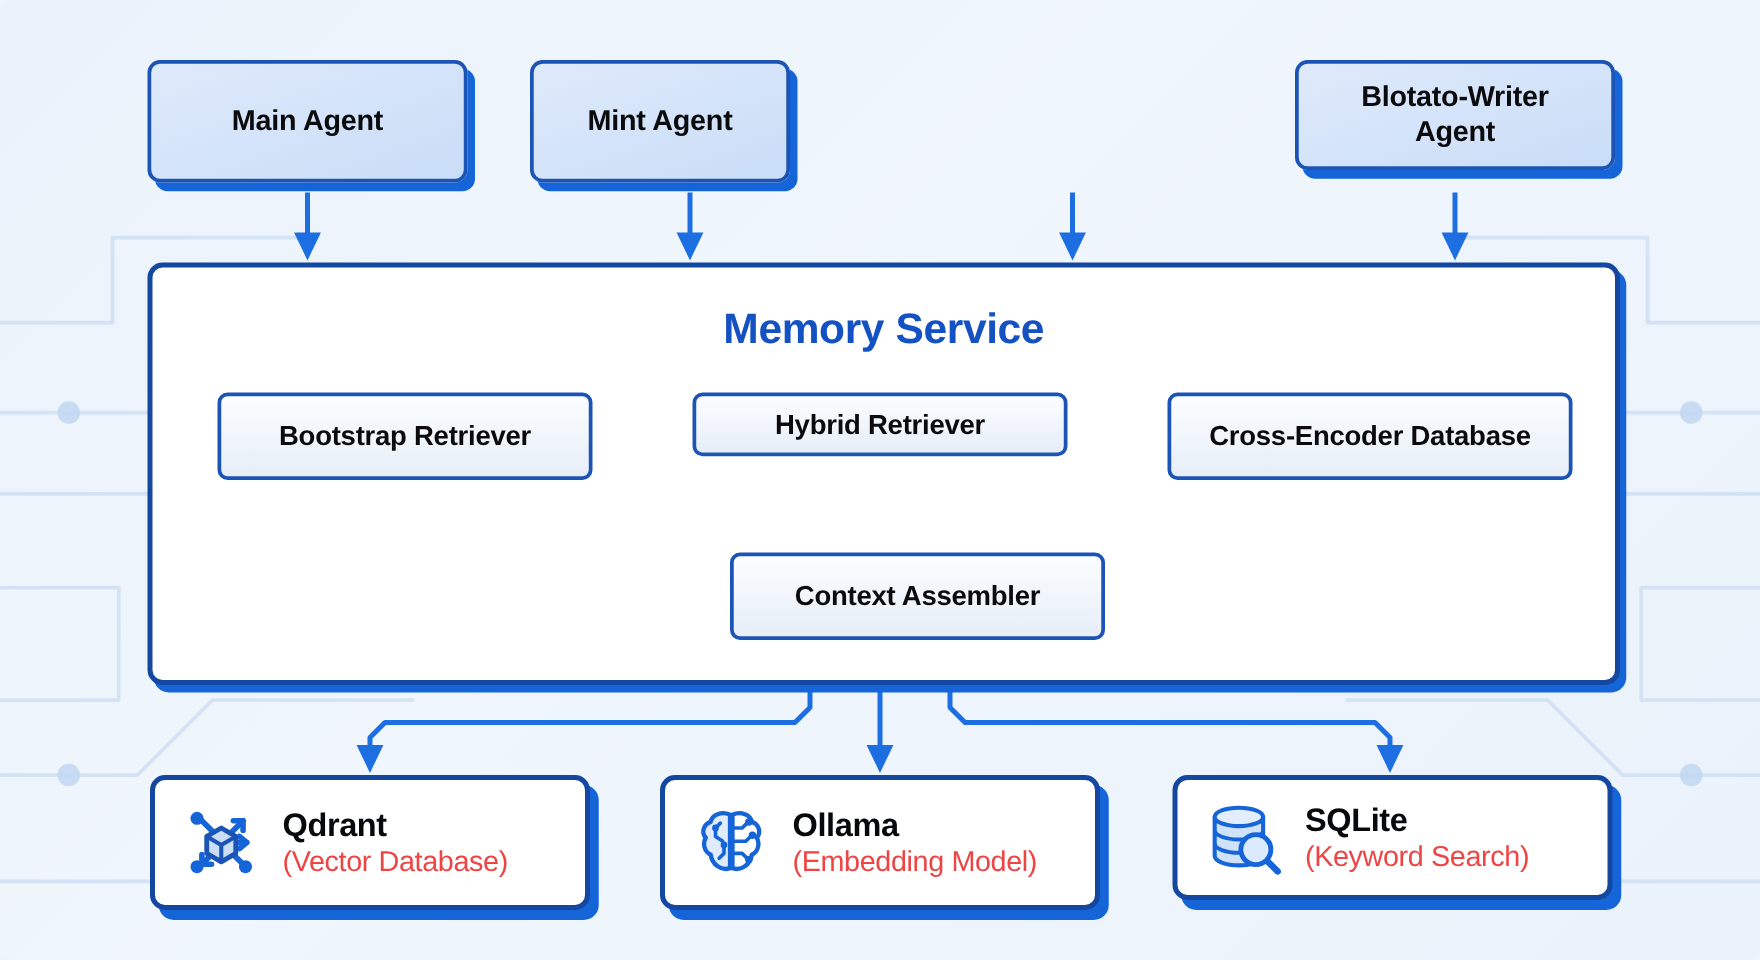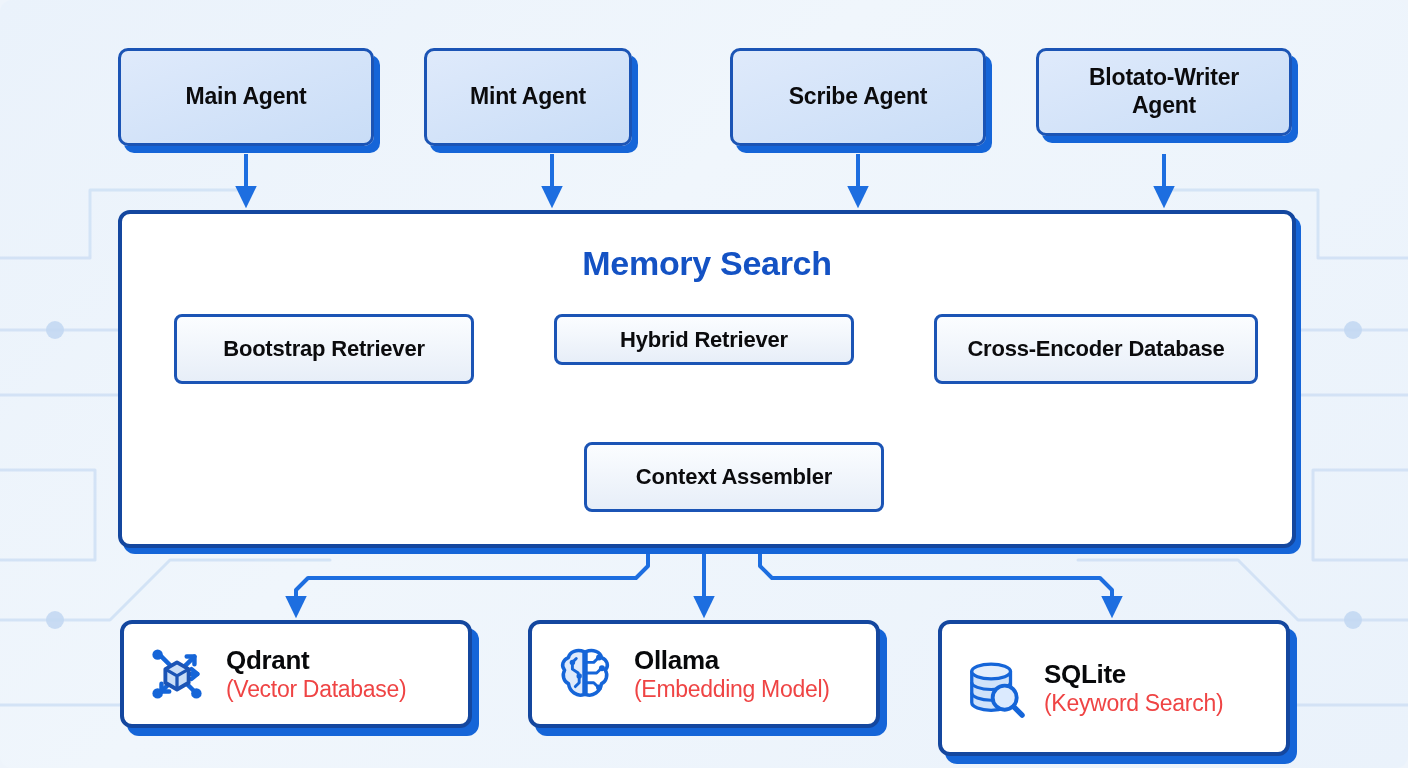--- a/index.html
+++ b/index.html
@@ -180,29 +180,26 @@
       <path d="M760 552 L760 566 L772 578 L1100 578 L1112 590 L1112 608"></path>
     </g>
   </svg>
 
   <div class="agent-box" style="left:118px; top:48px; width:256px; height:98px;">
     <span>Main Agent</span>
   </div>
   <div class="agent-box" style="left:424px; top:48px; width:208px; height:98px;">
     <span>Mint Agent</span>
   </div>
-  <div class="agent-box" style="left:730px; top:48px; width:256px; height:98px;">
-    <span>Scribe Agent</span>
-  </div>
   <div class="agent-box" style="left:1036px; top:48px; width:256px; height:88px;">
     <span style="padding:0 26px;">Blotato-Writer Agent</span>
   </div>
 
   <div id="memory-service">
-    <div id="memory-service-title">Memory Search</div>
+    <div id="memory-service-title">Memory Service</div>
   </div>
 
   <div class="module-box" style="left:174px; top:314px; width:300px; height:70px;">
     <span>Bootstrap Retriever</span>
   </div>
   <div class="module-box" style="left:554px; top:314px; width:300px; height:51px;">
     <span>Hybrid Retriever</span>
   </div>
   <div class="module-box" style="left:934px; top:314px; width:324px; height:70px;">
     <span>Cross-Encoder Database</span>
@@ -258,21 +255,21 @@
         <circle cx="19" cy="20" r="2.8"></circle>
         <circle cx="26" cy="34" r="2.8"></circle>
       </g>
     </svg>
     <div class="backend-text">
       <span class="backend-name">Ollama</span>
       <span class="backend-sub">(Embedding Model)</span>
     </div>
   </div>
 
-  <div class="backend-box" style="left:938px; top:620px; width:352px; height:136px;">
+  <div class="backend-box" style="left:938px; top:620px; width:352px; height:100px;">
     <svg class="backend-icon" viewBox="0 0 64 64">
       <path d="M8 15 L8 47 C8 51.5 17 55 28 55 C39 55 48 51.5 48 47 L48 15 Z" fill="#cfe2fa" stroke="#1565d8" stroke-width="3.4" stroke-linejoin="round"></path>
       <ellipse cx="28" cy="15" rx="20" ry="7.6" fill="#e3eefc" stroke="#1565d8" stroke-width="3.4"></ellipse>
       <path d="M8 26 C8 30.2 17 33.6 28 33.6 C39 33.6 48 30.2 48 26" fill="none" stroke="#1565d8" stroke-width="3.2"></path>
       <path d="M8 37 C8 41.2 17 44.6 28 44.6 C39 44.6 48 41.2 48 37" fill="none" stroke="#1565d8" stroke-width="3.2"></path>
       <circle cx="42" cy="42" r="12.4" fill="#dbeafe" stroke="#1565d8" stroke-width="4"></circle>
       <path d="M51.5 51.5 L60 60" stroke="#1565d8" stroke-width="5.4" stroke-linecap="round" fill="none"></path>
     </svg>
     <div class="backend-text">
       <span class="backend-name">SQLite</span>

